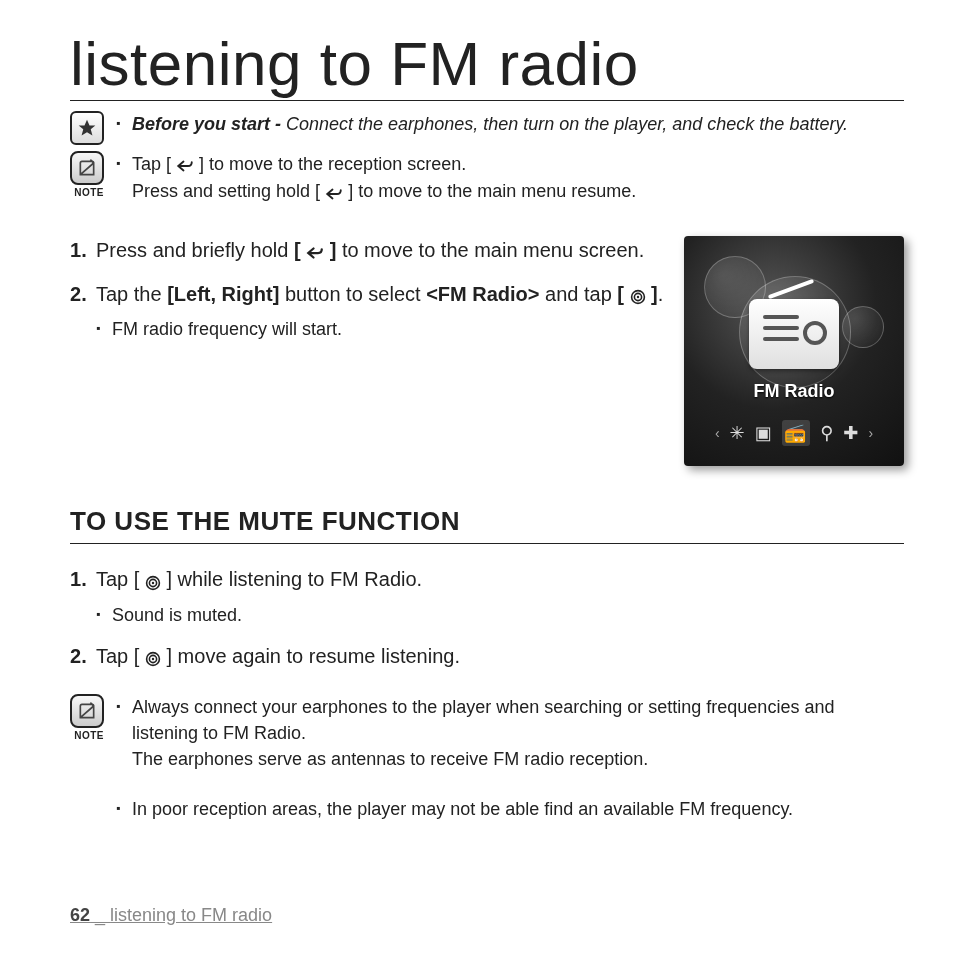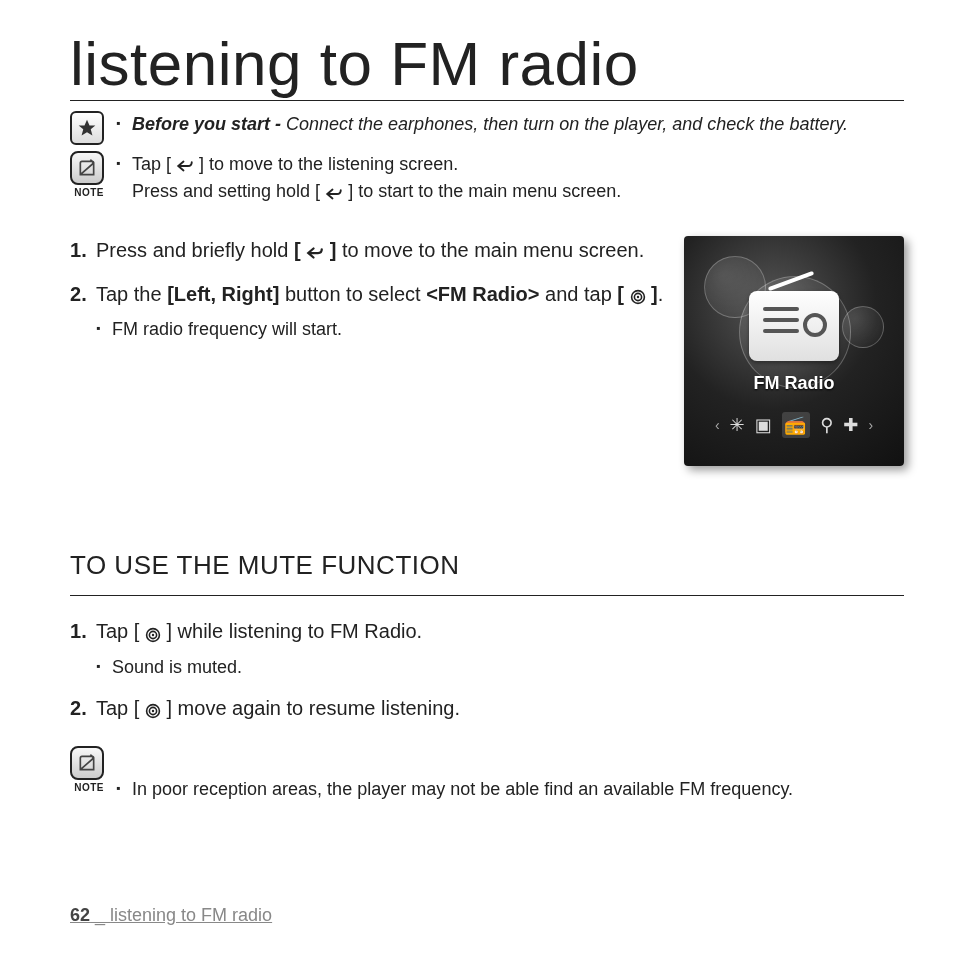--- a/index.html
+++ b/index.html
@@ -140,21 +140,21 @@
     height: 230px;
     background: radial-gradient(circle at 40% 30%, #555 0%, #222 50%, #111 100%);
     border-radius: 4px;
     box-shadow: 4px 4px 10px rgba(0,0,0,0.4);
     position: relative;
     color: #fff;
     display: flex;
     flex-direction: column;
     align-items: center;
     justify-content: flex-end;
-    padding-bottom: 28px;
+    padding-bottom: 20px;
     box-sizing: border-box;
   }
   .device .bubble1,
   .device .bubble2,
   .device .bubble3 {
     position: absolute;
     border-radius: 50%;
     border: 1px solid rgba(255,255,255,0.25);
     background: radial-gradient(circle at 30% 30%, rgba(255,255,255,0.15), rgba(255,255,255,0));
   }
@@ -223,24 +223,24 @@
   }
   .device-icons .sel {
     background: rgba(255,255,255,0.15);
     border-radius: 3px;
     padding: 2px 3px;
   }
   .device-icons .chev { font-size: 14px; color: #aaa; }
 
   .section-title {
     font-size: 26px;
-    font-weight: normal;
-    margin-top: 84px;
+    font-weight: bold;
+    margin-top: 40px;
     border-bottom: 1.5px solid #222;
-    padding-bottom: 14px;
+    padding-bottom: 6px;
     letter-spacing: 0.5px;
   }
   .back-glyph {
     display: inline-block;
     vertical-align: middle;
   }
   .back-glyph svg { display: inline; vertical-align: -2px; }
   .circle-glyph {
     display: inline-block;
     vertical-align: middle;
@@ -283,24 +283,24 @@
             <path d="M4 20 L4 6 Q4 4 6 4 L18 4 Q20 4 20 6 L20 20 Z M4 20 L20 6" stroke="#444" stroke-width="2" fill="none"></path>
             <path d="M16 2 L20 6" stroke="#444" stroke-width="2"></path>
           </svg>
       </div>
       <div class="note-label">NOTE</div>
     </div>
     <div class="bul-list" style="flex:1">
       <div class="bul-item">
         <span>Tap [ </span><span class="back-glyph"><svg width="18" height="14" viewBox="0 0 24 18">
               <path d="M10 3 L3 9 L10 15 M3 9 L16 9 Q21 9 21 4" stroke="#222" stroke-width="2.5" fill="none" stroke-linecap="round"></path>
-            </svg></span><span> ] to move to the listening screen.</span><br>
+            </svg></span><span> ] to move to the reception screen.</span><br>
         <span>Press and setting hold [ </span><span class="back-glyph"><svg width="18" height="14" viewBox="0 0 24 18">
               <path d="M10 3 L3 9 L10 15 M3 9 L16 9 Q21 9 21 4" stroke="#222" stroke-width="2.5" fill="none" stroke-linecap="round"></path>
-            </svg></span><span> ] to start to the main menu screen.</span>
+            </svg></span><span> ] to move to the main menu resume.</span>
       </div>
     </div>
   </div>
 
   <div class="steps-row">
     <div class="steps-col">
       <ol class="steps">
         <li>
           <span>Press and briefly hold </span><b><span>[ </span><span class="back-glyph"><svg width="18" height="14" viewBox="0 0 24 18">
                   <path d="M10 3 L3 9 L10 15 M3 9 L16 9 Q21 9 21 4" stroke="#222" stroke-width="3" fill="none" stroke-linecap="round"></path>
@@ -366,21 +366,25 @@
     <div class="note-icon-col">
       <div class="note-badge">
         <svg viewBox="0 0 24 24">
             <path d="M4 20 L4 6 Q4 4 6 4 L18 4 Q20 4 20 6 L20 20 Z M4 20 L20 6" stroke="#444" stroke-width="2" fill="none"></path>
             <path d="M16 2 L20 6" stroke="#444" stroke-width="2"></path>
           </svg>
       </div>
       <div class="note-label">NOTE</div>
     </div>
     <div class="bul-list" style="flex:1">
-      <div class="bul-item" style="margin-top:30px">In poor reception areas, the player may not be able find an available FM frequency.</div>
+      <div class="bul-item">
+        <span>Always connect your earphones to the player when searching or setting frequencies and listening to FM Radio.</span><br>
+        <span>The earphones serve as antennas to receive FM radio reception.</span>
+      </div>
+      <div class="bul-item" style="margin-top:24px">In poor reception areas, the player may not be able find an available FM frequency.</div>
     </div>
   </div>
 
 </div>
 
 <div class="footer">
   <b>62</b><span> _ </span><span>listening to FM radio</span>
 </div>
 
 </body></html>

